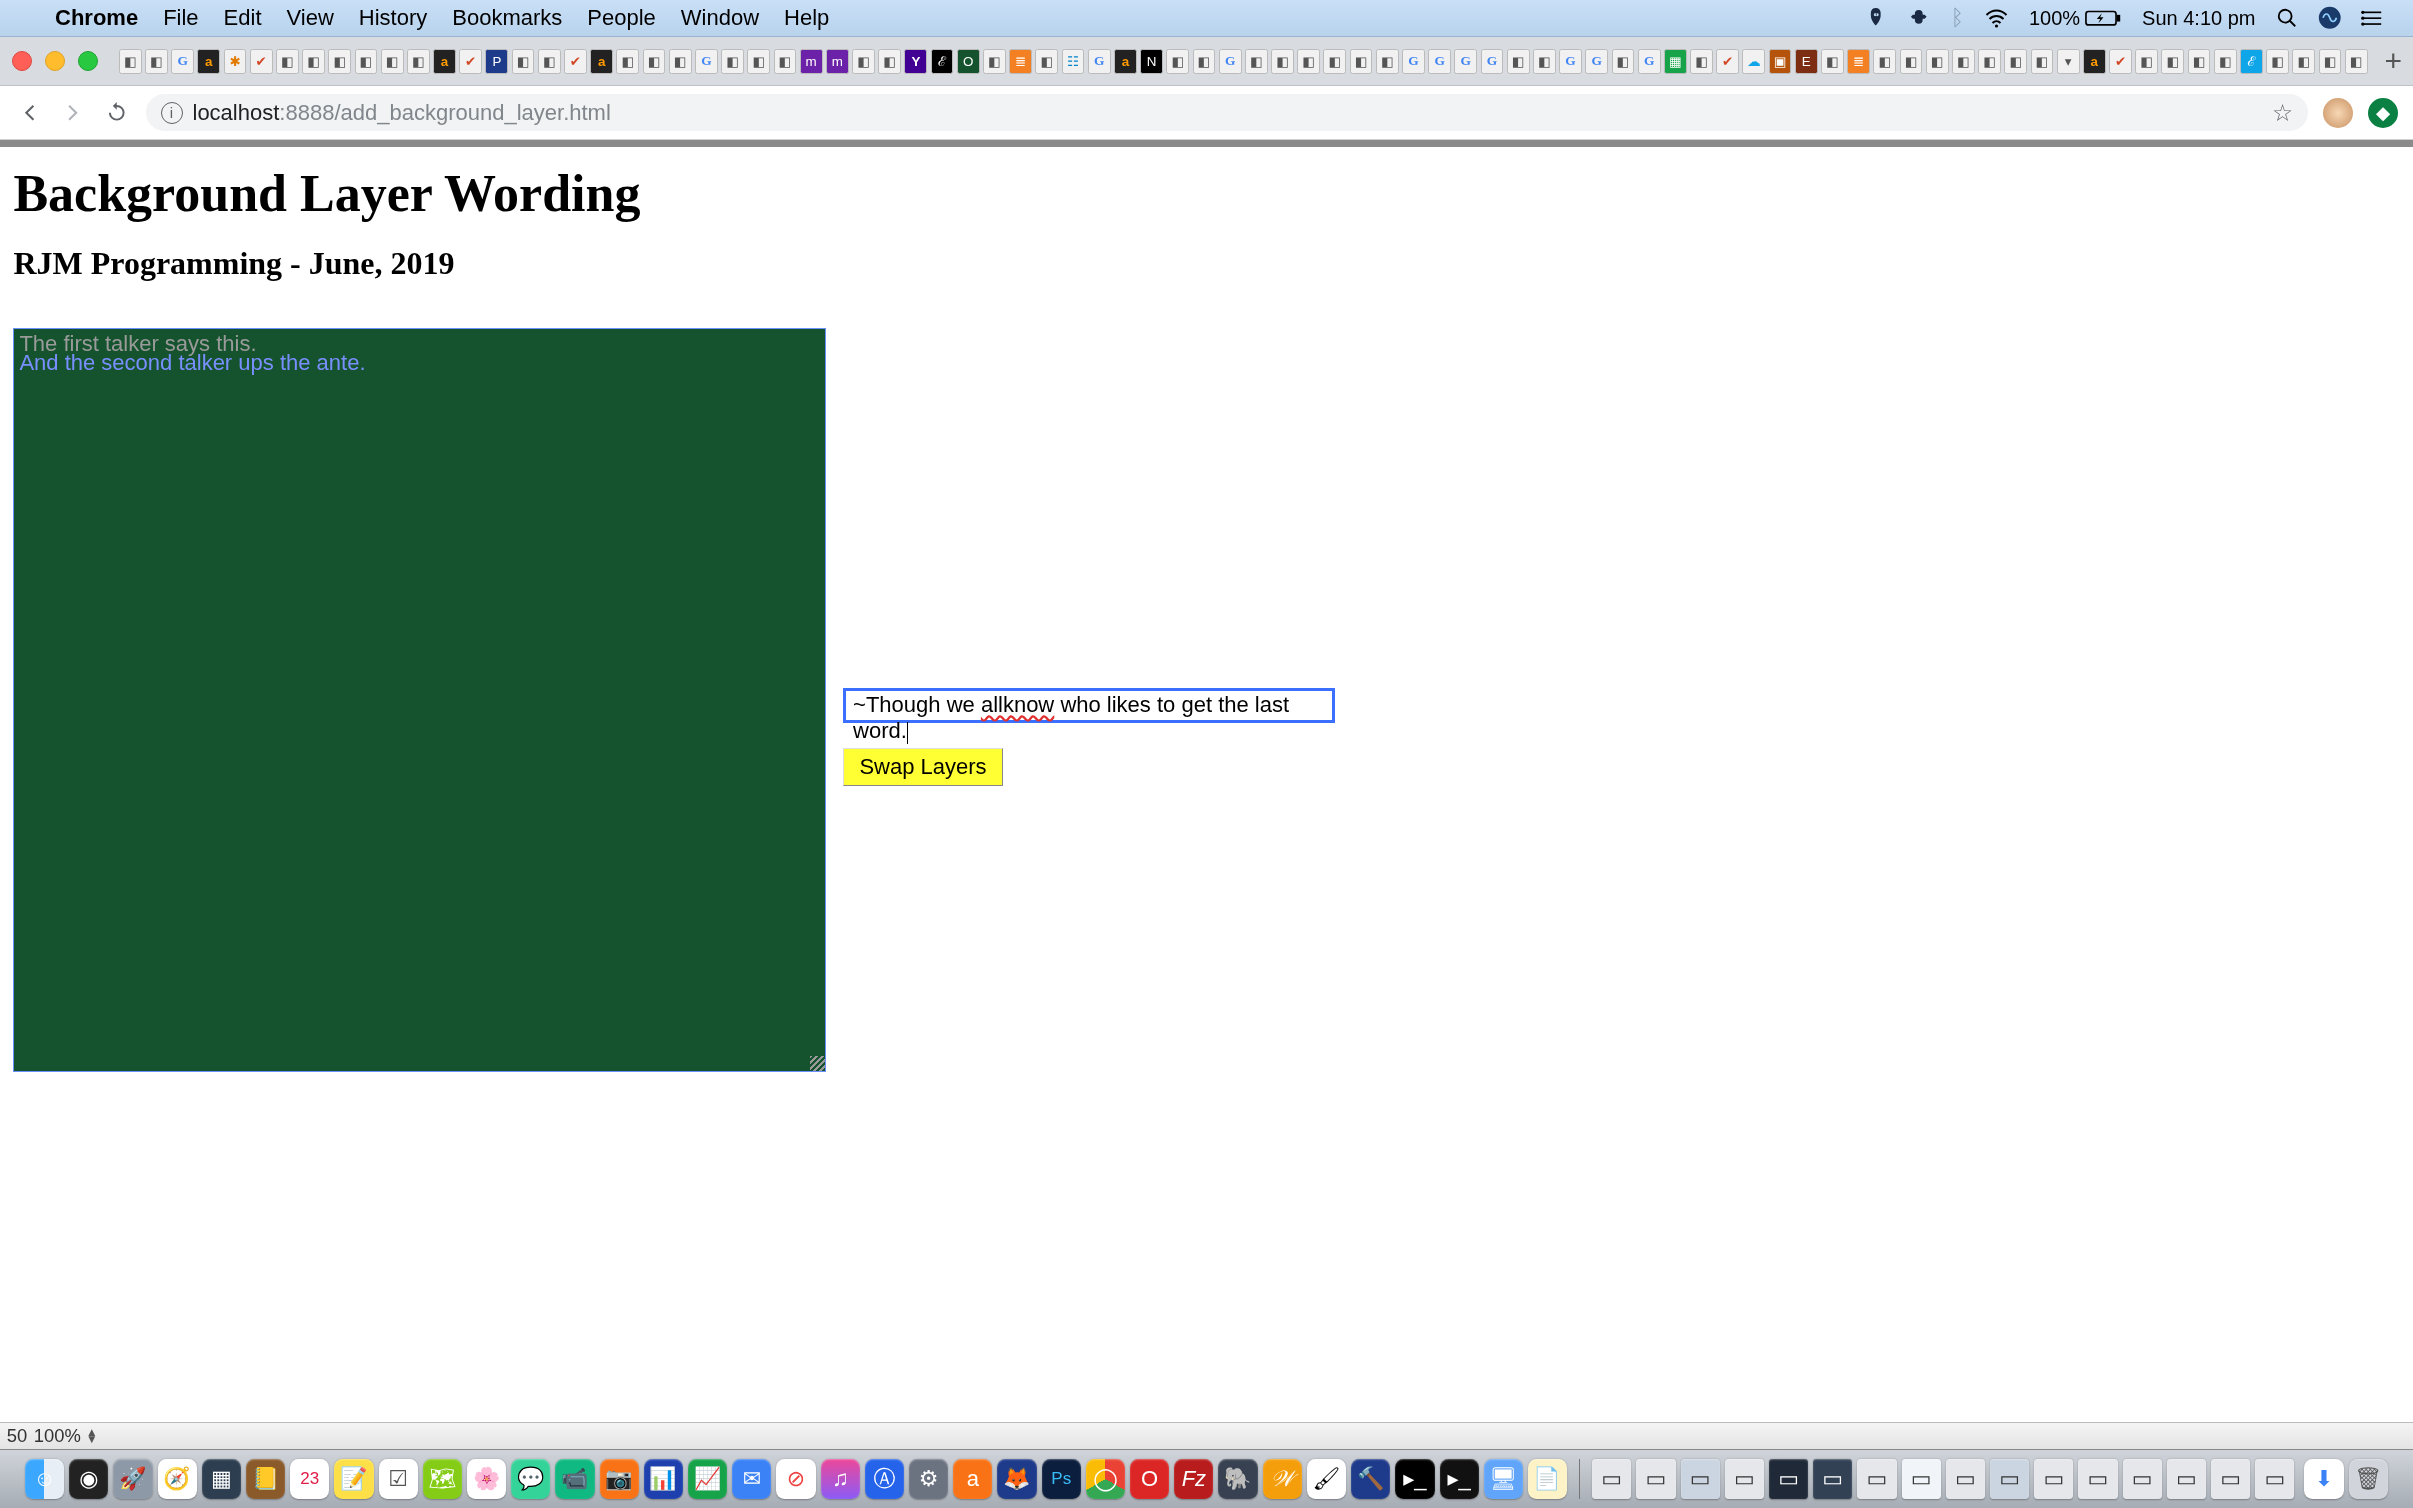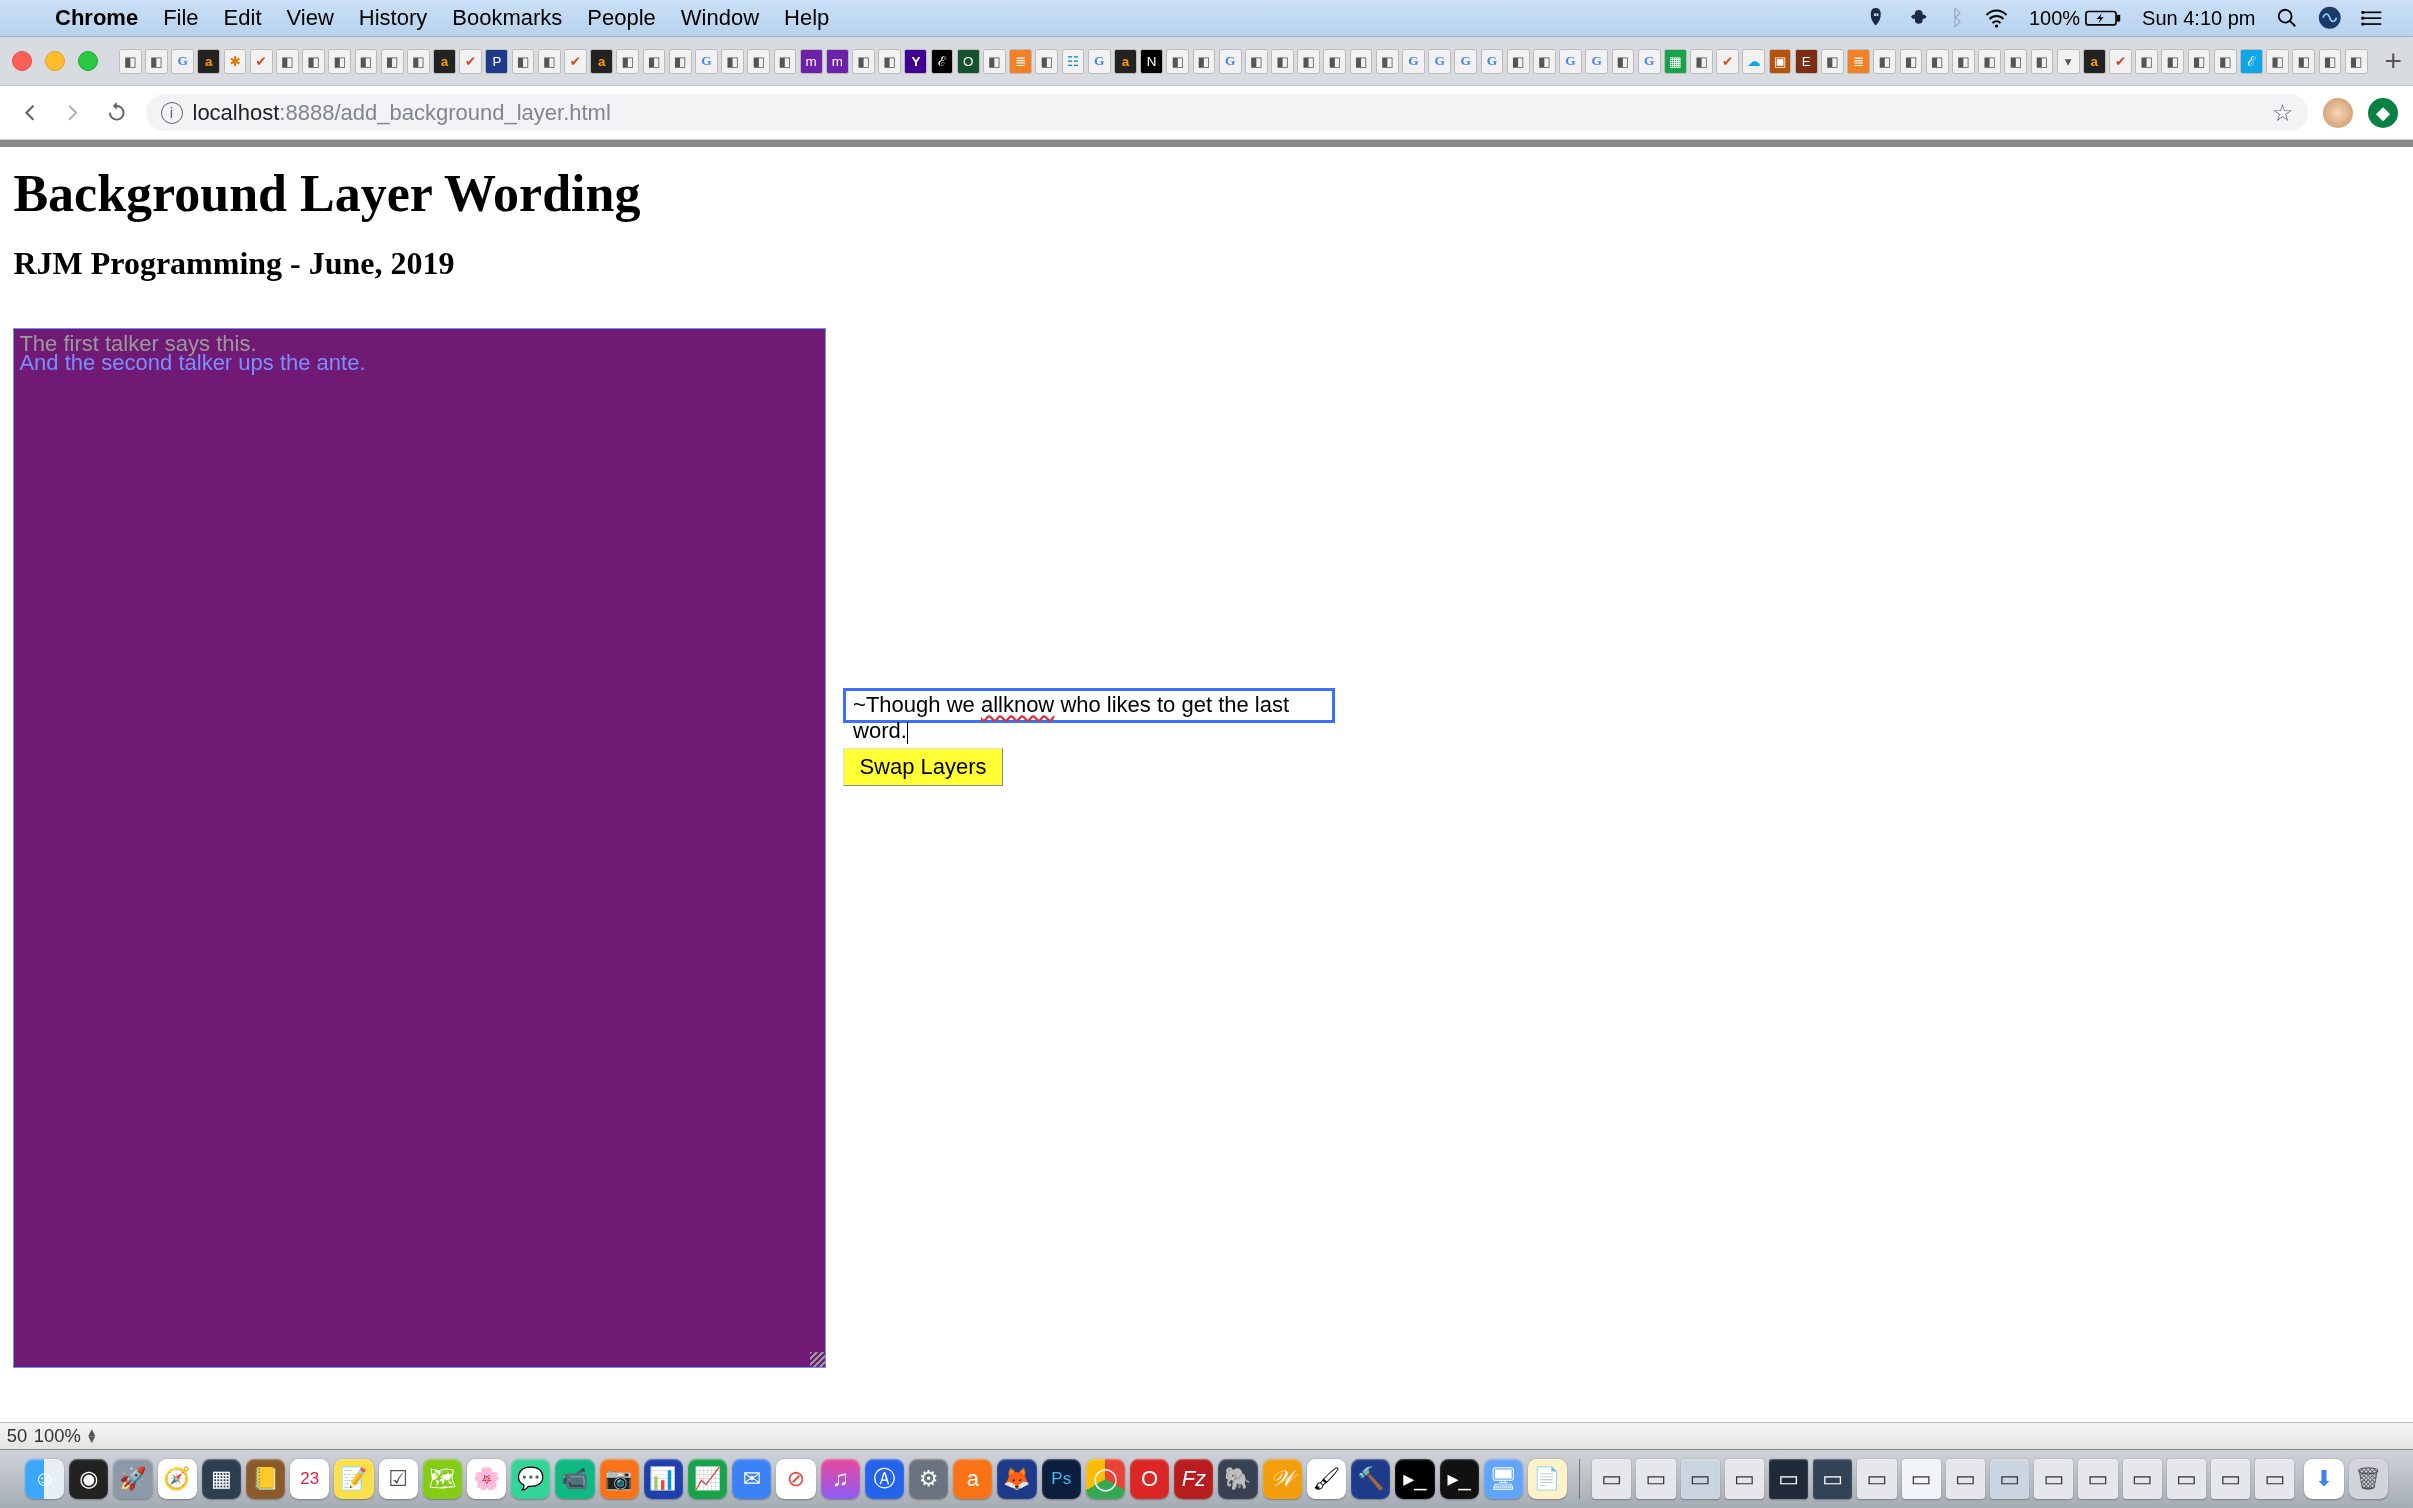--- a/index.html
+++ b/index.html
@@ -99,23 +99,23 @@
     height: calc(1508px - 37px - 49px - 54px - 6.7px - 27px - 59px);
     position:relative;
   }
   .page h1 { font-family: "Times New Roman", Georgia, serif; font-size: 52px; font-weight:bold; margin-bottom: 22px; }
   .page h3 { font-family: "Times New Roman", Georgia, serif; font-size: 32px; font-weight:bold; margin-bottom: 46px; }
   
   .layout { display:flex; align-items:flex-start; gap: 17px; }
   
   .layerbox {
     width: 813px;
-    height: 1040px;
+    height: 744px;
     border: 1.7px solid #6b8fff;
-    background:#701a75;
+    background:#14532d;
     position:relative;
     font-family: Arial, Helvetica, sans-serif;
     font-size: 22px;
     padding: 3.4px 5px;
   }
   .layerbox .l1 { color:#9a9a9a; line-height:1.1; }
   .layerbox .l2 { color:#7a8fff; line-height:1.1; margin-top:-5px; }
   .layerbox .l3 { color:#9a9a9a; margin-top: 5px; }
   .layerbox .l4 { color:#7a8fff; margin-top: 23.5px; }
   .layerbox .resize {

